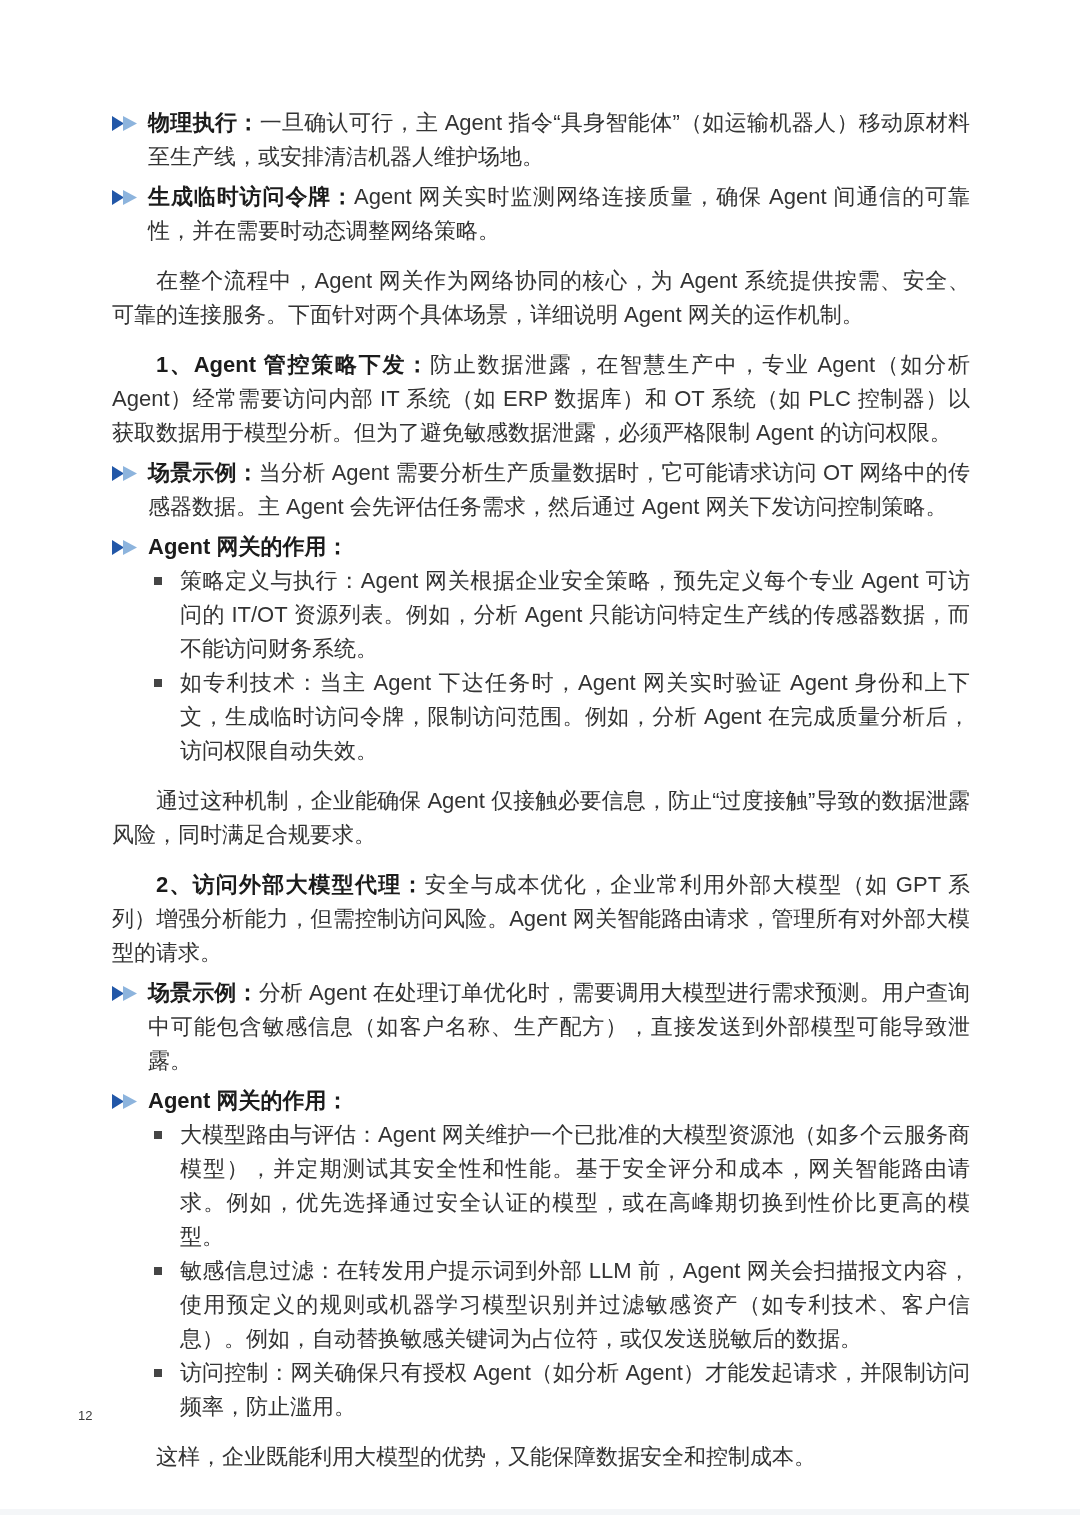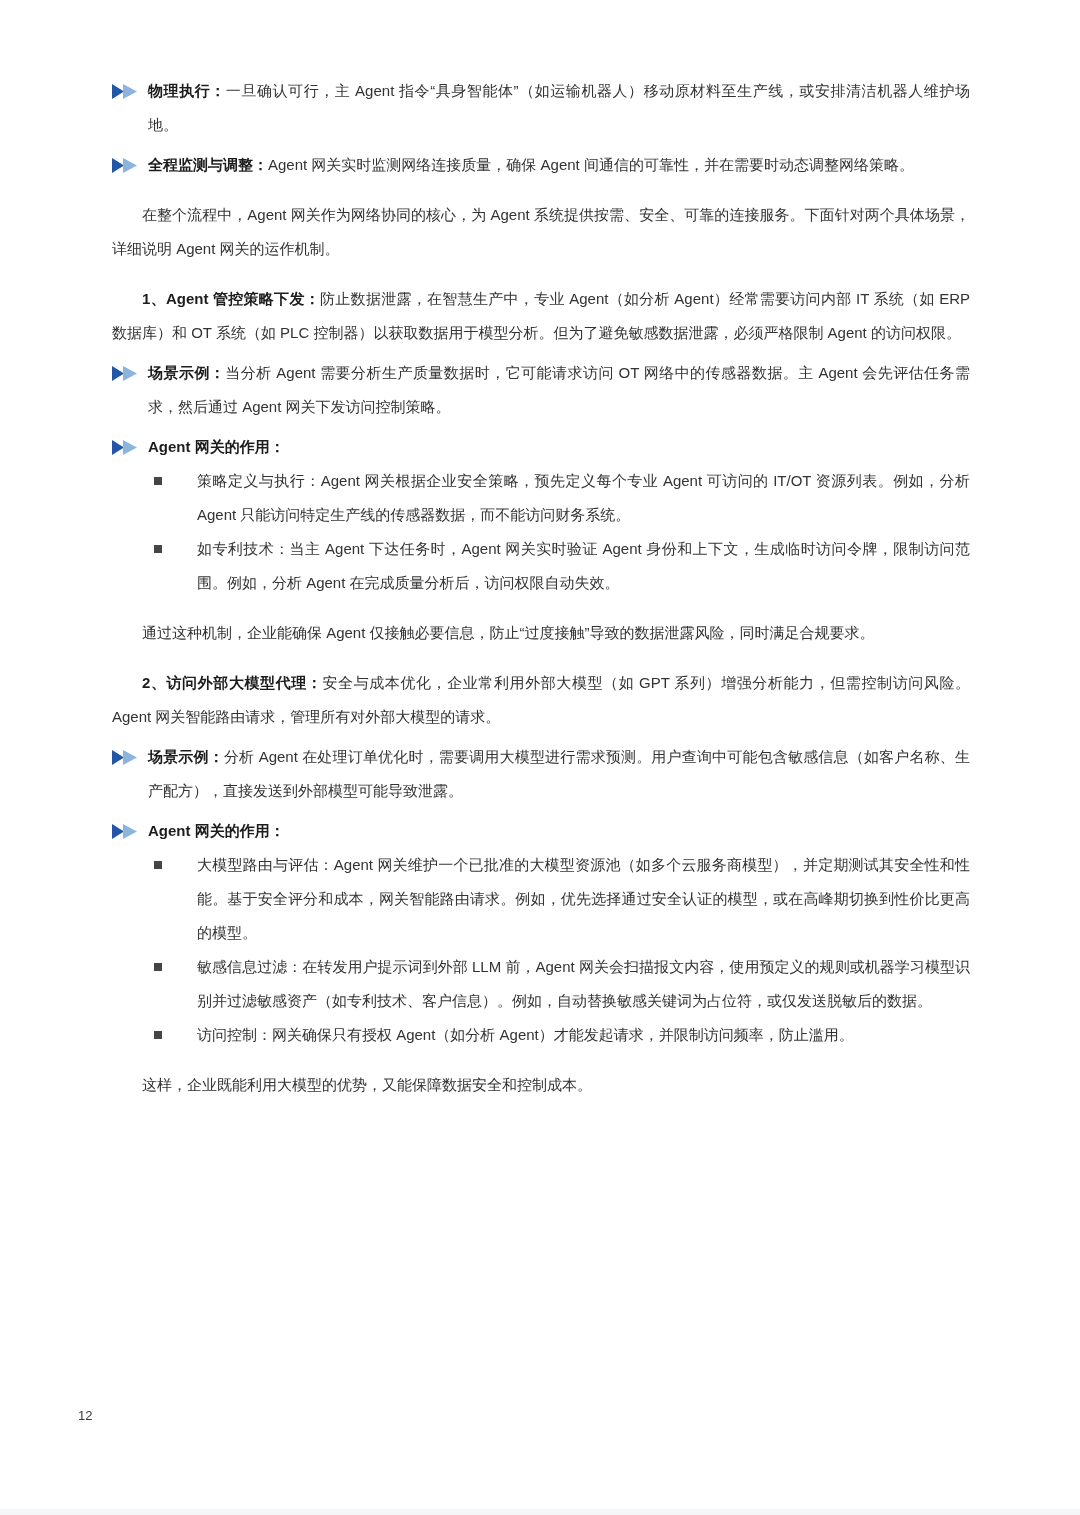--- a/index.html
+++ b/index.html
@@ -5,33 +5,33 @@
   html, body { margin: 0; padding: 0; }
   body {
     width: 1080px; height: 1515px;
     background: #ffffff;
     font-family: "Liberation Sans", "DejaVu Sans", sans-serif;
     color: #333333;
     position: relative;
     overflow: hidden;
   }
   .content {
-    padding: 68px 110px 0 112px;
-    font-size: 15px;
+    padding: 100px 110px 0 112px;
+    font-size: 22px;
     line-height: 34px;
     text-align: justify;
   }
   
   .bullet { display: flex; margin-top: 6px; }
   .bullet .icon-col { flex: 0 0 36px; }
   .bullet .icon-col svg { display: block; margin-top: 10px; }
   .bullet-text { flex: 1; }
   .lead { font-weight: 700; color: #1c1c1c; }
   
-  .sub { display: flex; margin-left: 42px; gap: 17px; }
+  .sub { display: flex; margin-left: 42px; }
   .sub .sq-col { flex: 0 0 26px; }
   .sub .sq {
     display: block; width: 8px; height: 8px;
     background: #454545; margin-top: 13px;
   }
   .sub-text { flex: 1; }
   
   .para { margin: 16px 0 0 0; text-indent: 2em; }
   .page-num {
     position: absolute; left: 78px; top: 1402px;
@@ -57,21 +57,21 @@
     <div class="bullet-text"><span class="lead">物理执行：</span><span>一旦确认可行，主 Agent 指令“具身智能体”（如运输机器人）移动原材料至生产线，或安排清洁机器人维护场地。</span></div>
   </div>
 
   <div class="bullet">
     <span class="icon-col">
       <svg width="27" height="15" viewBox="0 0 27 15">
         <polygon points="0,0 12,7.5 0,15" fill="#2257a8"></polygon>
         <polygon points="11,0 25,7.5 11,15" fill="#8db4dd"></polygon>
       </svg>
     </span>
-    <div class="bullet-text"><span class="lead">全程监测与调整：</span><span>Agent 网关实时监测网络连接质量，确保 Agent 间通信的可靠性，并在需要时动态调整网络策略。</span></div>
+    <div class="bullet-text"><span class="lead">生成临时访问令牌：</span><span>Agent 网关实时监测网络连接质量，确保 Agent 间通信的可靠性，并在需要时动态调整网络策略。</span></div>
   </div>
 
   <p class="para"><span class="lead"></span><span>在整个流程中，Agent 网关作为网络协同的核心，为 Agent 系统提供按需、安全、可靠的连接服务。下面针对两个具体场景，详细说明 Agent 网关的运作机制。</span></p>
 
   <p class="para"><span class="lead">1、Agent 管控策略下发：</span><span>防止数据泄露，在智慧生产中，专业 Agent（如分析 Agent）经常需要访问内部 IT 系统（如 ERP 数据库）和 OT 系统（如 PLC 控制器）以获取数据用于模型分析。但为了避免敏感数据泄露，必须严格限制 Agent 的访问权限。</span></p>
 
   <div class="bullet">
     <span class="icon-col">
       <svg width="27" height="15" viewBox="0 0 27 15">
         <polygon points="0,0 12,7.5 0,15" fill="#2257a8"></polygon>

